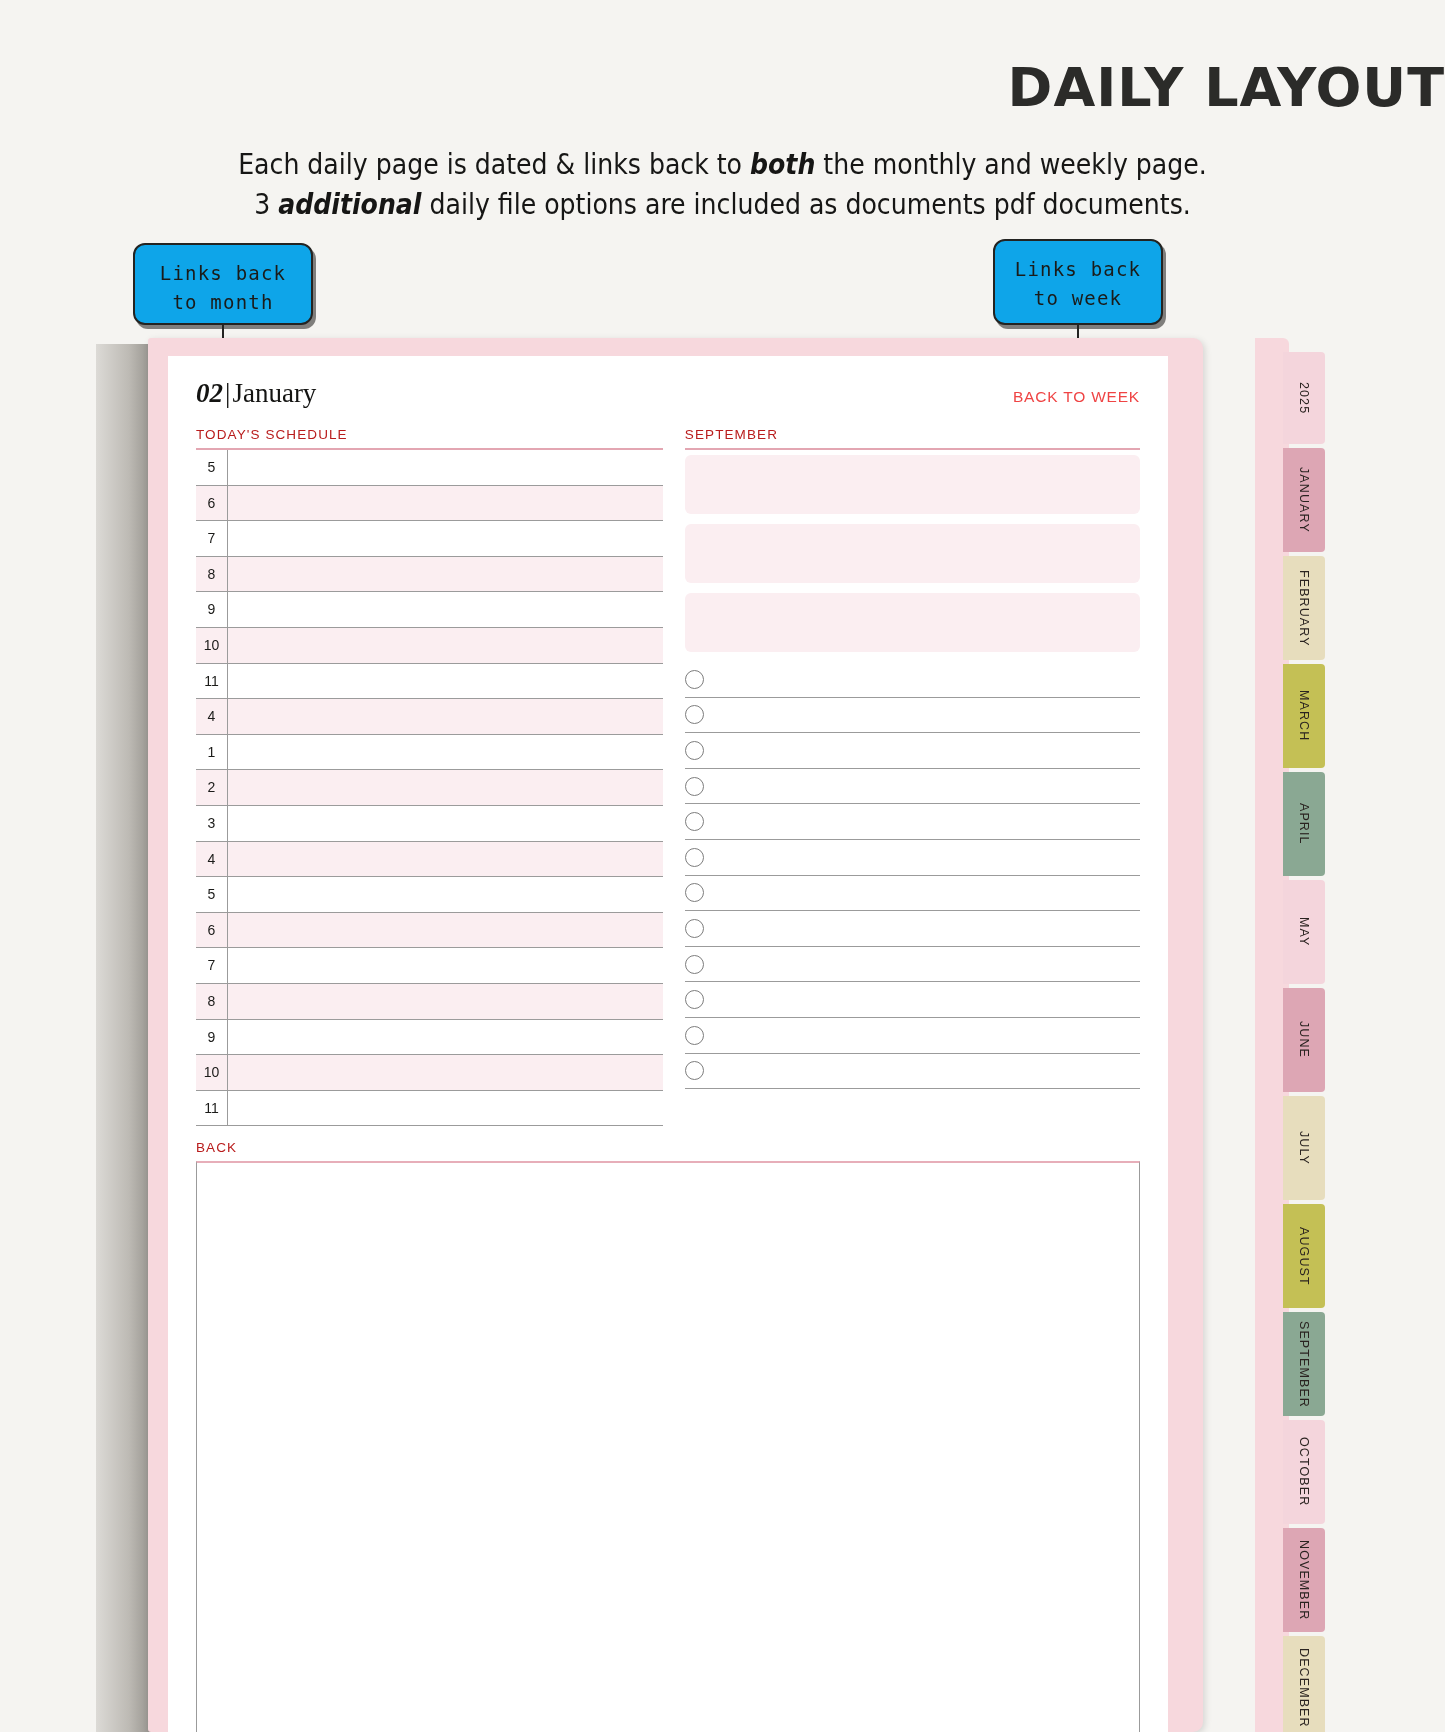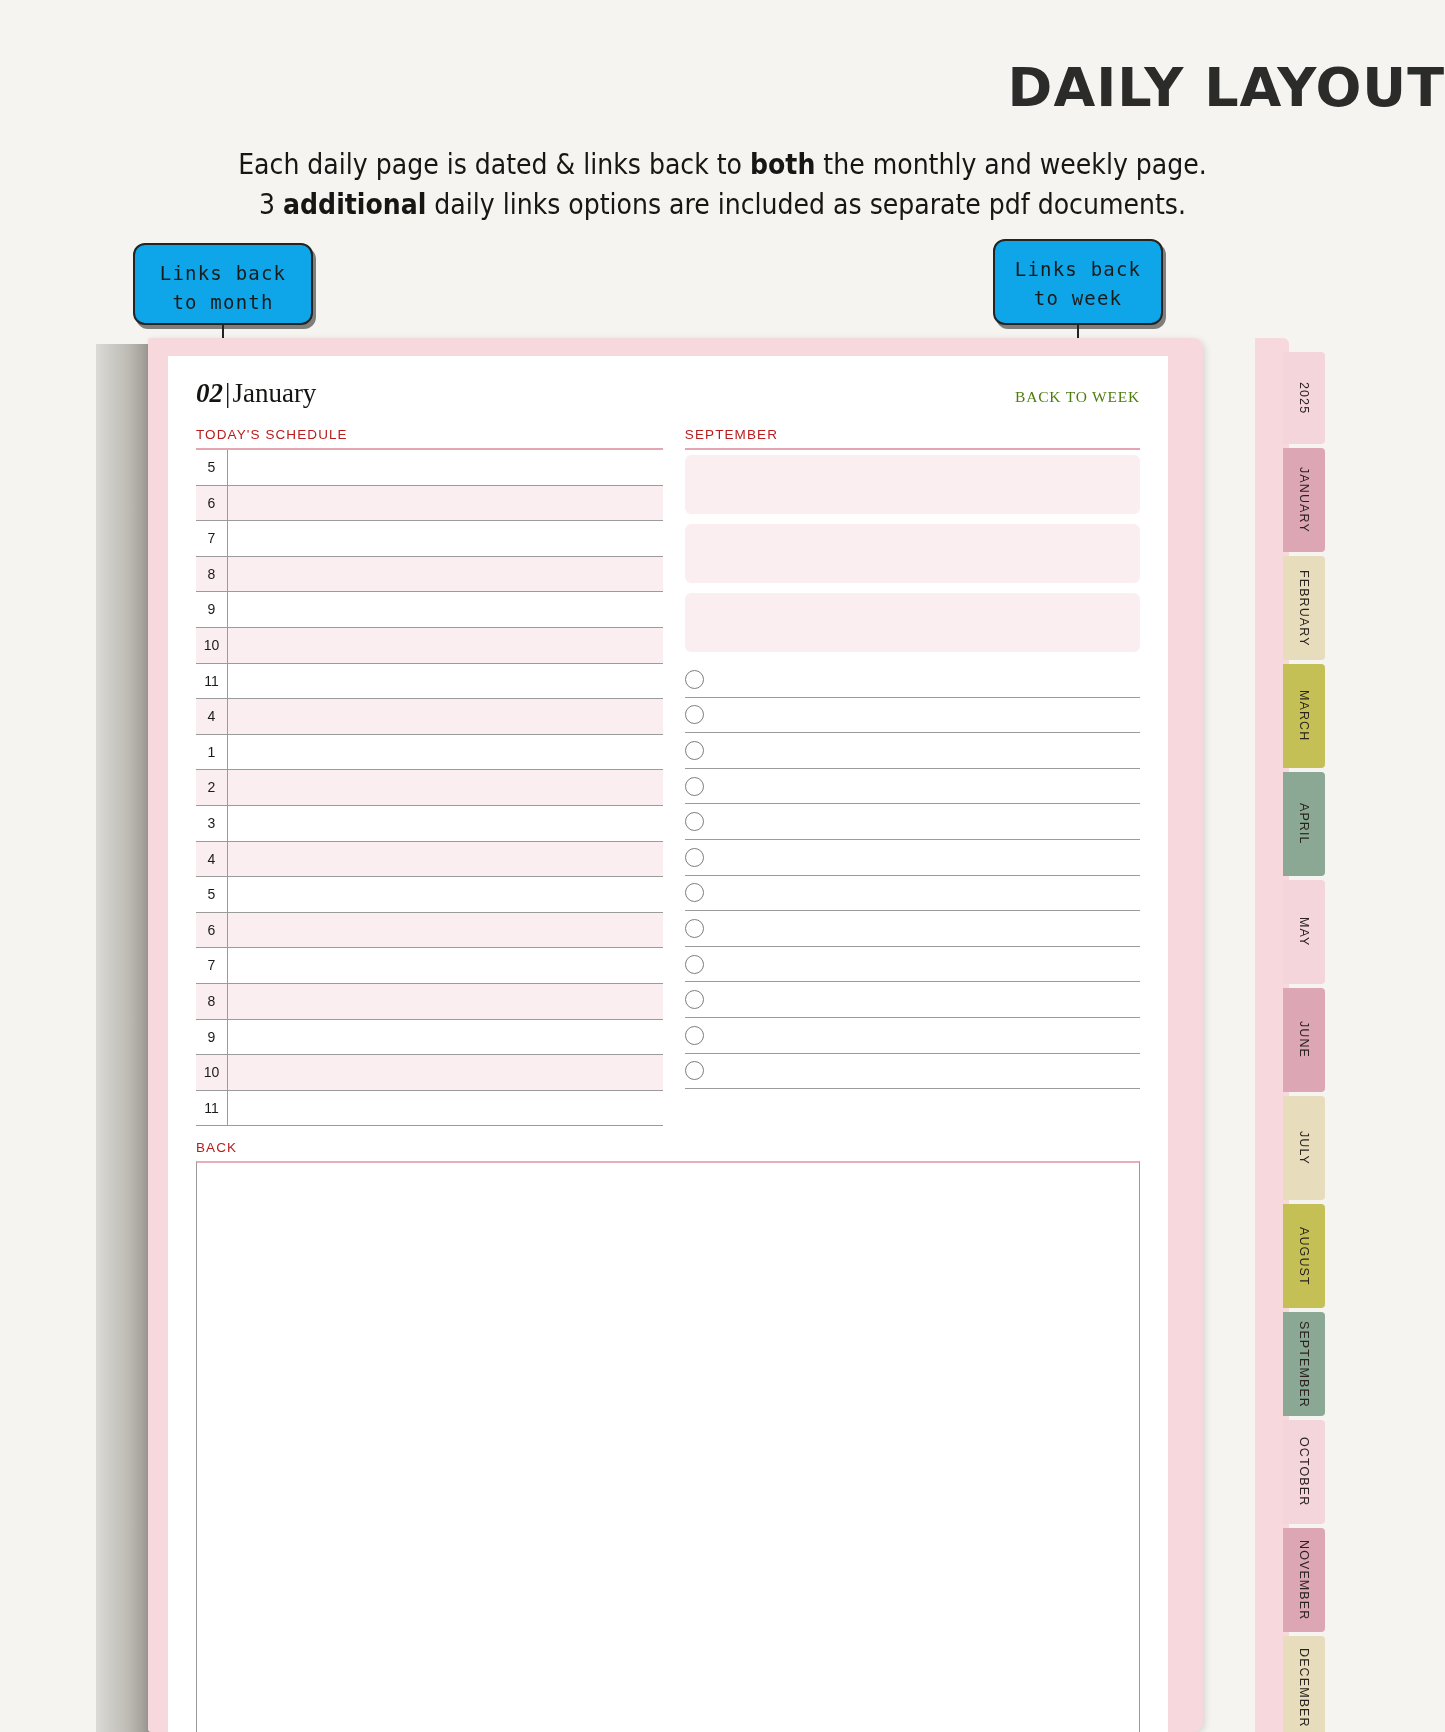--- a/index.html
+++ b/index.html
@@ -32,20 +32,21 @@
     font-family: "DejaVu Sans Condensed", "Liberation Sans Narrow", "Liberation Sans", sans-serif;
     font-size: 28px;
     color: #161615;
     line-height: 1.42;
     margin: 0;
     padding-top: 28px;
     font-stretch: condensed;
   }
   .subtitle b {
     font-weight: bold;
+    font-style: italic;
   }
 
   
   .callout {
     position: absolute;
     background: #0ea5e9;
     border: 2.5px solid #232321;
     border-radius: 12px;
     box-shadow: 3px 4px 0 rgba(30,30,28,0.55);
     text-align: center;
@@ -123,24 +124,24 @@
     font-family: "Liberation Serif", "DejaVu Serif", serif;
     font-size: 27px;
     color: #141412;
   }
   .date-title .daynum {
     font-weight: bold;
     font-style: italic;
   }
   .date-title .sep { margin: 0 2px; }
   .back-link {
-    font-family: Liberation Serif, serif;
+    font-family: Liberation Sans, sans-serif;
     font-size: 15.5px;
     letter-spacing: 0.8px;
-    color: #4d7c0f;
+    color: #ef4444;
   }
 
   
   .columns {
     display: flex;
     gap: 22px;
     margin-top: 18px;
   }
   .col-left  { width: 482px; }
   .col-right { width: 470px; }
@@ -251,21 +252,21 @@
     box-sizing: border-box;
   }
 </style>
 </head>
 <body>
 
 <h1 class="page-title">DAILY LAYOUT</h1>
 
 <p class="subtitle">
   <span>Each daily page is dated &amp; links back to </span><b>both</b><span> the monthly and weekly page.</span><br>
-  <span>3 </span><b>additional</b><span> daily links options are included as separate pdf documents.</span>
+  <span>3 </span><b>additional</b><span> daily file options are included as documents pdf documents.</span>
 </p>
 
 <div class="callout" id="callout-month">Links back<br>to month</div>
 <div class="arrow" id="arrow-month"></div>
 
 <div class="callout" id="callout-week">Links back<br>to week</div>
 <div class="arrow" id="arrow-week"></div>
 
 <div class="sheet-wrap">
   <div class="sheet-shadow"></div>

